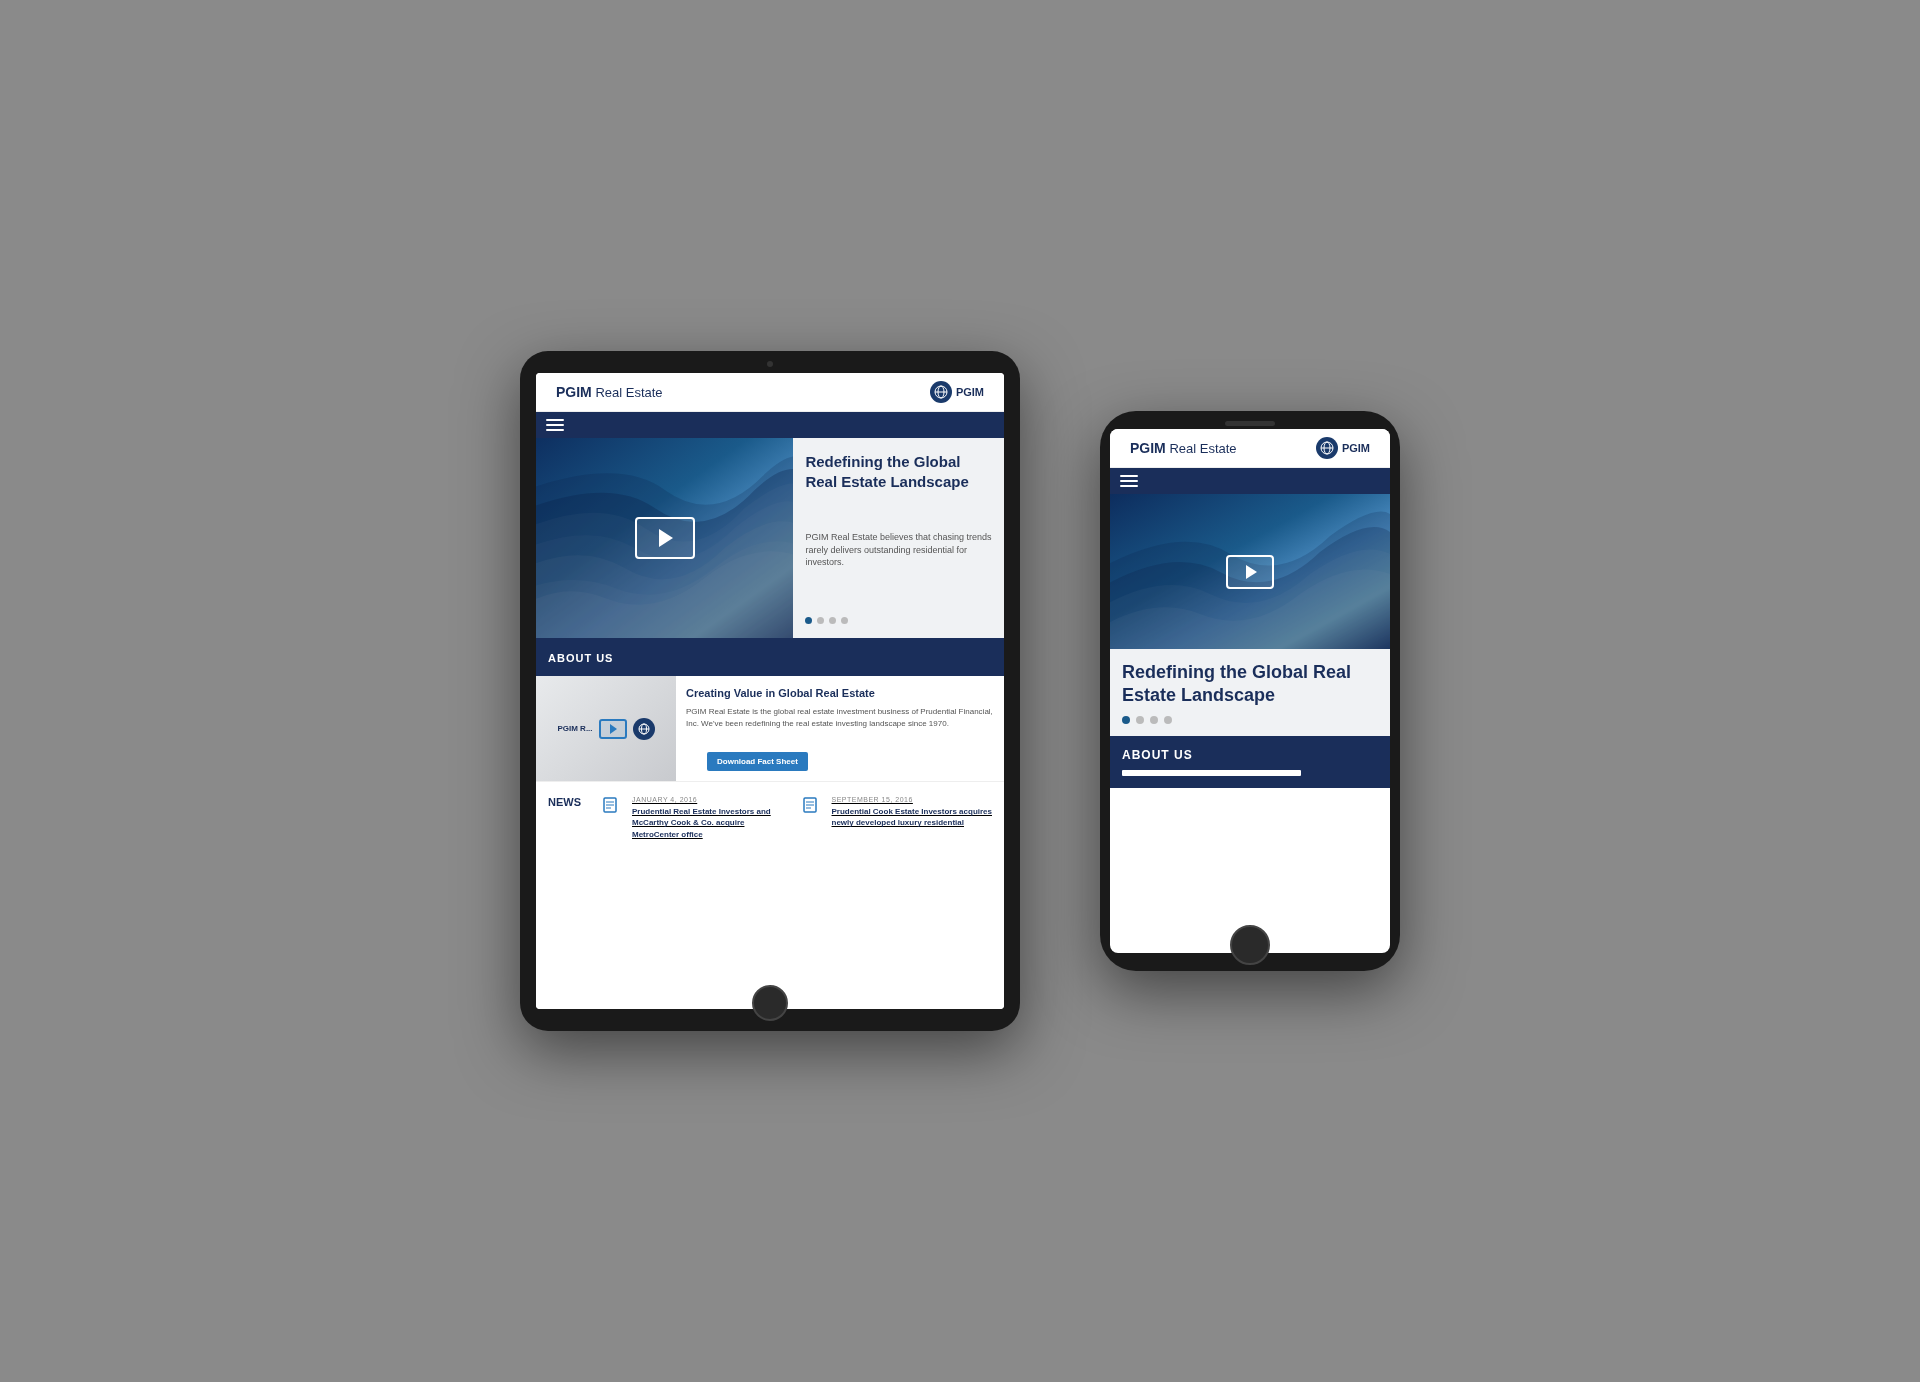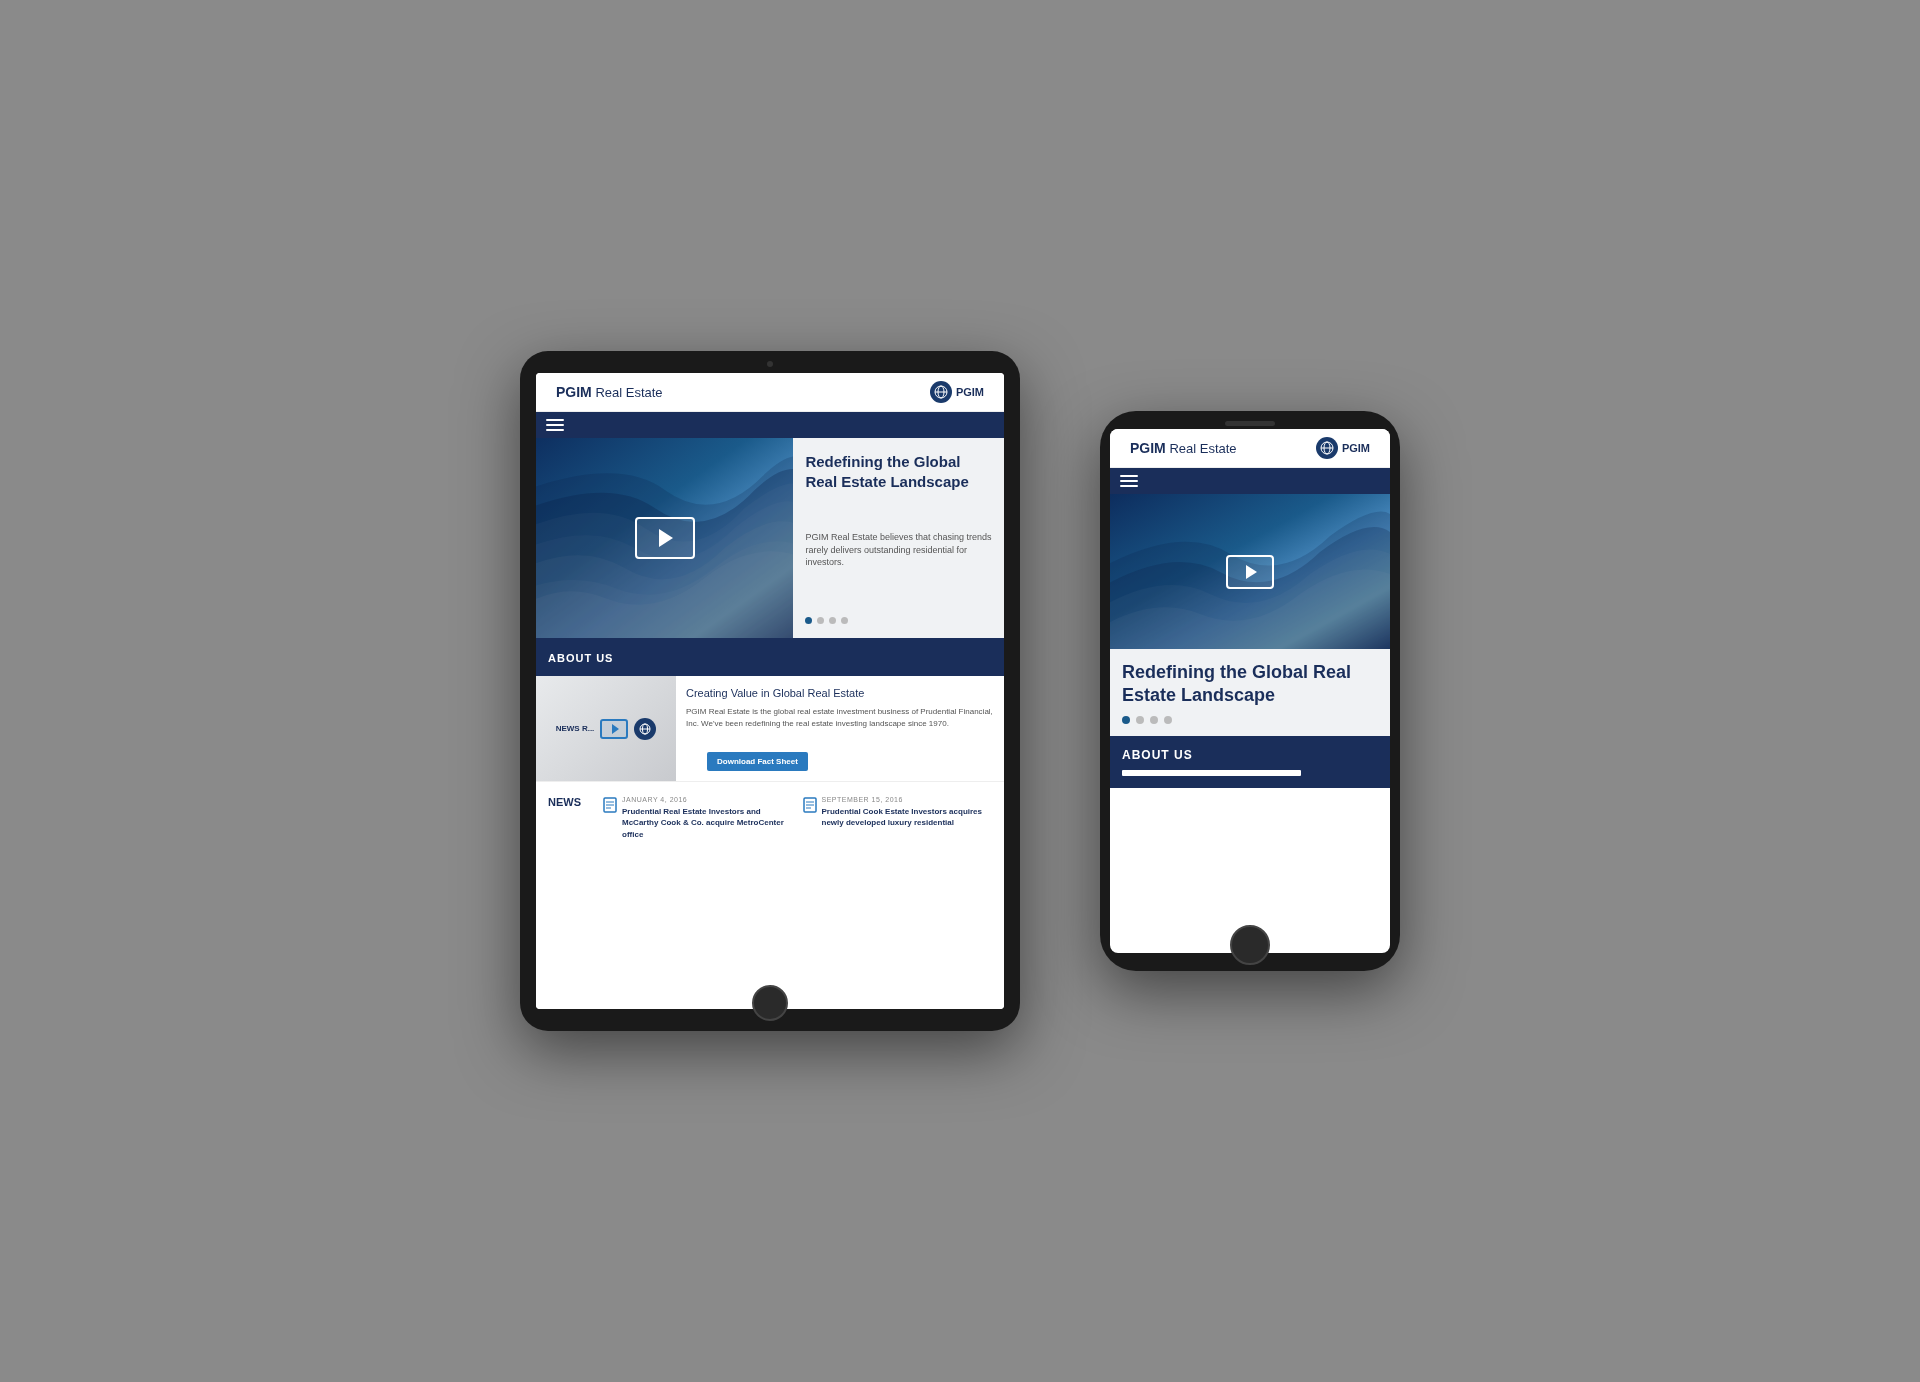--- a/index.html
+++ b/index.html
@@ -352,21 +352,21 @@
       font-size: 8px;
     }
 
     .about-text-content {
       flex: 1;
       padding: 10px;
     }
 
     .about-text-content h3 {
       font-size: 11px;
-      font-weight: 400;
+      font-weight: 700;
       color: #1a2e5a;
       margin-bottom: 6px;
       line-height: 1.3;
     }
 
     .about-text-content p {
       font-size: 8px;
       color: #555;
       line-height: 1.5;
       margin-bottom: 20px;
@@ -405,21 +405,22 @@
 
     .news-items {
       display: flex;
       gap: 10px;
       flex: 1;
     }
 
     .news-item {
       flex: 1;
       display: flex;
-      gap: 5px;
+      gap: 15px;
+      text-decoration: underline;
     }
 
     .news-icon {
       flex-shrink: 0;
       color: #2a7abf;
       font-size: 14px;
       margin-top: 1px;
     }
 
     .news-item-content {
@@ -621,21 +622,21 @@
           </div>
         </div>
       </div>
 
       <div class="about-section">
         <span class="about-section-label">ABOUT US</span>
       </div>
       <div class="about-content">
         <div class="about-video-thumb">
           <div class="about-video-thumb-inner">
-            <div class="pgim-thumb-logo">NEWS R...</div>
+            <div class="pgim-thumb-logo">PGIM R...</div>
             <div class="play-btn-small">
               <div class="play-triangle-small"></div>
             </div>
             <div class="pgim-circle-small">
               <svg width="12" height="12" viewBox="0 0 12 12" fill="none">
                 <circle cx="6" cy="6" r="5" stroke="white" stroke-width="1"></circle>
                 <ellipse cx="6" cy="6" rx="2.5" ry="5" stroke="white" stroke-width="1"></ellipse>
                 <line x1="1" y1="6" x2="11" y2="6" stroke="white" stroke-width="1"></line>
               </svg>
             </div>

